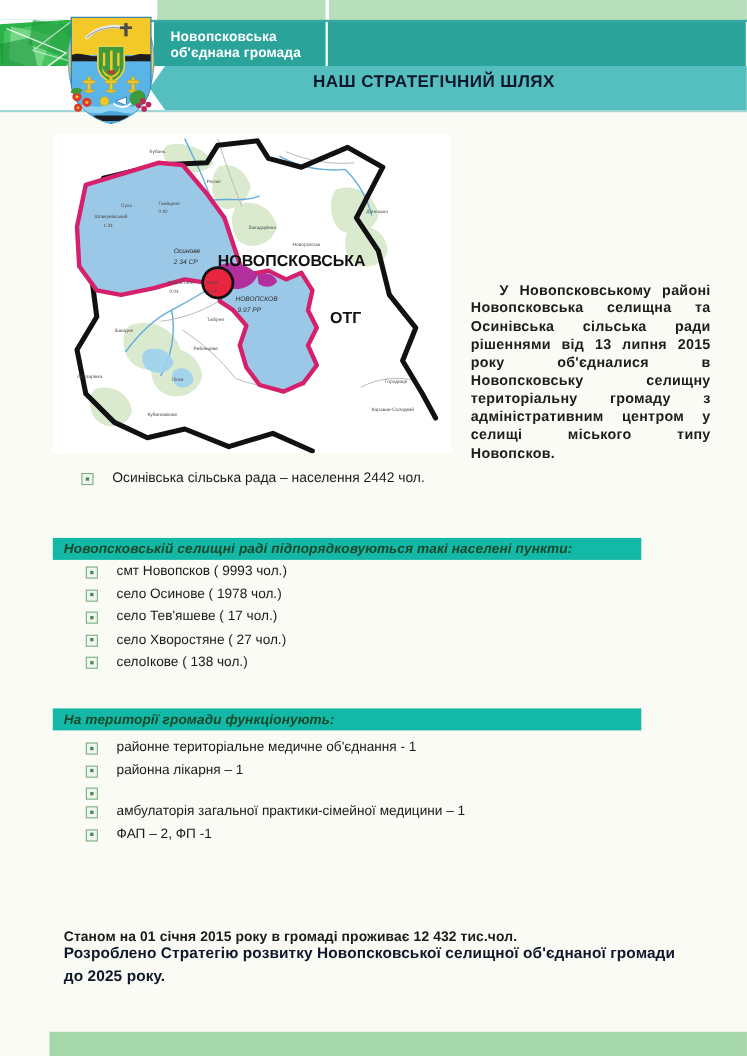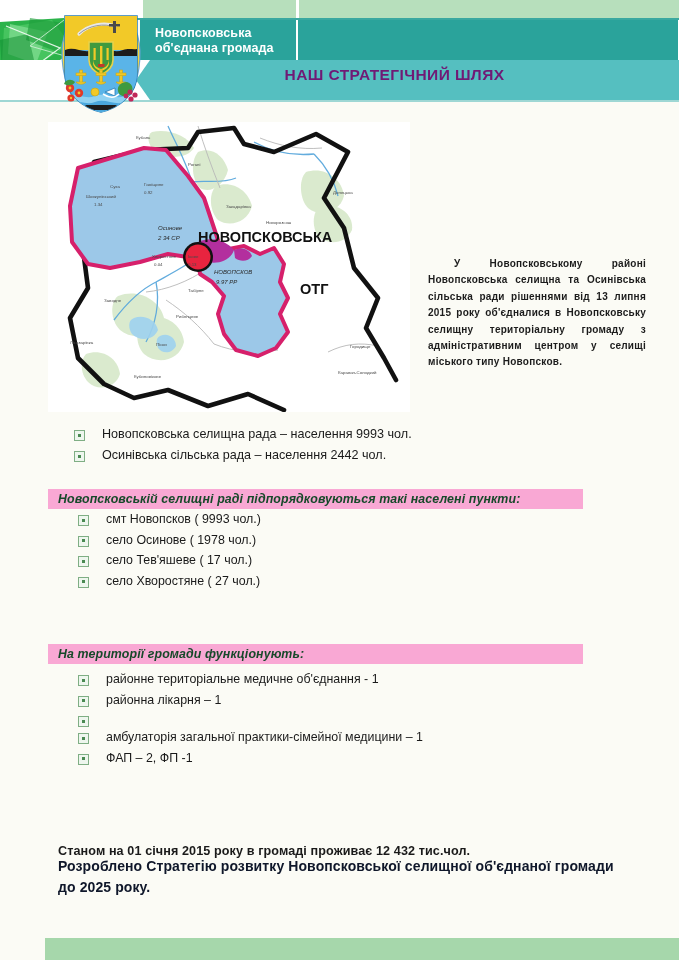--- a/index.html
+++ b/index.html
@@ -92,21 +92,21 @@
     background: #55bfc0;
     clip-path: polygon(14px 0, 100% 0, 100% 100%, 14px 100%, 0 50%);
   }
   .banner-teal-title {
     position: absolute;
     left: 0; top: 0;
     width: 543px; height: 29px;
     display: flex;
     align-items: center;
     justify-content: center;
-    color: #701a75;
+    color: #0f172a;
     font-size: 15.5px;
     font-weight: bold;
     letter-spacing: 0.4px;
     padding-right: 26px;
     box-sizing: border-box;
   }
   .banner-underline {
     position: absolute;
     left: 0; top: 100px; width: 679px; height: 2px;
     background: #9ed7d4;
@@ -127,21 +127,21 @@
     width: 362px; height: 290px;
     background: #ffffff;
   }
   .map-svg { display: block; }
 
   
   .intro {
     position: absolute;
     left: 428px; top: 256px;
     width: 218px;
-    font-size: 10px;
+    font-size: 13px;
     line-height: 16.4px;
     color: #1c1c1c;
     font-weight: bold;
     text-align: justify;
     text-indent: 26px;
     letter-spacing: 0.25px;
   }
 
   
   .council-list {
@@ -174,21 +174,21 @@
     font-size: 12.6px;
     line-height: 19px;
     color: #1a1a1a;
   }
 
   .section-bar {
     position: absolute;
     left: 48px;
     width: 535px;
     height: 20px;
-    background: #f9a8d4;
+    background: #14b8a6;
     display: flex;
     align-items: center;
   }
   .section-bar span {
     padding-left: 10px;
     font-size: 12.4px;
     font-style: italic;
     font-weight: bold;
     color: #17492a;
     letter-spacing: 0.1px;
@@ -465,24 +465,20 @@
     <text x="150" y="120" font-family="Liberation Sans, sans-serif" font-size="14.5" font-weight="bold" fill="#111111">НОВОПСКОВСЬКА</text>
     <text x="252" y="172" font-family="Liberation Sans, sans-serif" font-size="14.5" font-weight="bold" fill="#111111">ОТГ</text>
   </svg>
 </div>
 
 <div class="intro">У Новопсковському районі Новопсковська селищна та Осинівська сільська ради рішеннями від 13 липня 2015 року об'єдналися в Новопсковську селищну територіальну громаду з адміністративним центром у селищі міського типу Новопсков.</div>
 
 <div class="council-list">
   <div class="bullet-row">
     <span class="bullet"></span>
-    <span class="bullet-text">Новопсковська селищна рада – населення 9993 чол.</span>
-  </div>
-  <div class="bullet-row">
-    <span class="bullet"></span>
     <span class="bullet-text">Осинівська сільська рада – населення 2442 чол.</span>
   </div>
 </div>
 
 <div class="section-bar" style="top:489px;">
   <span>Новопсковській селищні раді  підпорядковуються такі населені пункти:</span>
 </div>
 
 <div class="settlements">
   <div class="bullet-row">
@@ -493,20 +489,24 @@
     <span class="bullet"></span>
     <span class="bullet-text">село Осинове ( 1978 чол.)</span>
   </div>
   <div class="bullet-row">
     <span class="bullet"></span>
     <span class="bullet-text">село  Тев'яшеве ( 17 чол.)</span>
   </div>
   <div class="bullet-row">
     <span class="bullet"></span>
     <span class="bullet-text">село Хворостяне ( 27 чол.)</span>
+  </div>
+  <div class="bullet-row">
+    <span class="bullet"></span>
+    <span class="bullet-text">селоІкове ( 138 чол.)</span>
   </div>
 </div>
 
 <div class="section-bar" style="top:644px;">
   <span>На території громади функціонують:</span>
 </div>
 
 <div class="facilities">
   <div class="bullet-row">
     <span class="bullet"></span>

